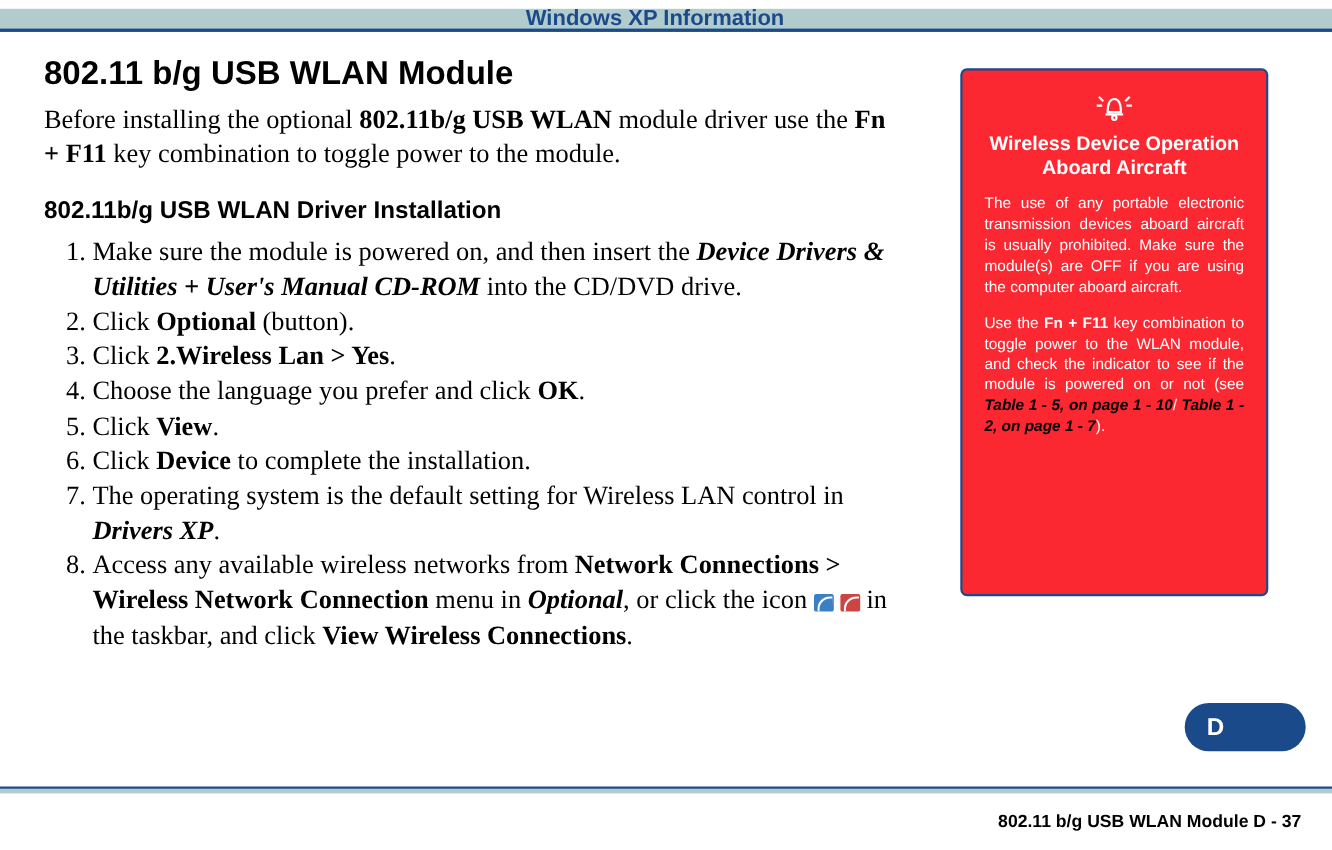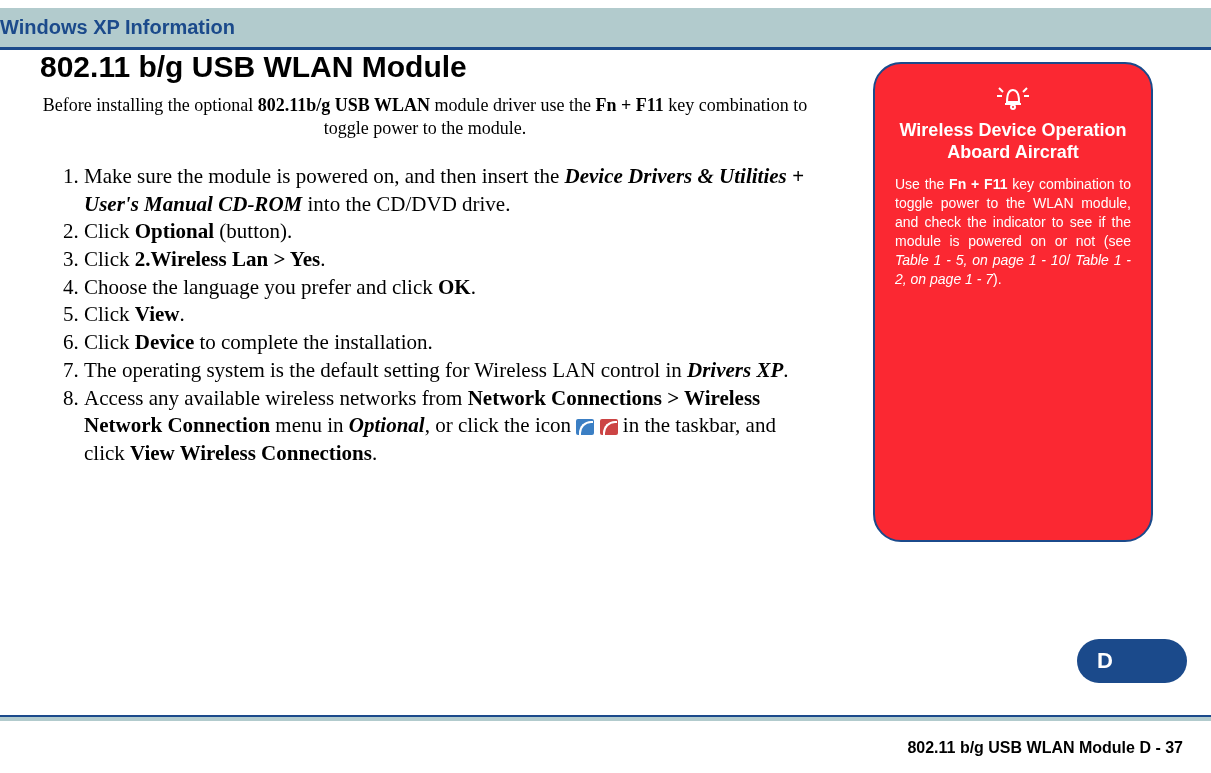--- a/index.html
+++ b/index.html
@@ -7,25 +7,25 @@
     width: 1211px;
     height: 773px;
     background: #fff;
     font-family: "Times New Roman", Times, serif;
     color: #000;
     position: relative;
   }
   .header-bar {
     position: absolute;
     top: 8px; left: 0; right: 0;
-    height: 42px;
+    height: 21px;
     background: #b2cbcd;
     border-bottom: 3px solid #1b4a8b;
     display: flex;
-    justify-content: flex-start;
+    justify-content: center;
     align-items: center;
     padding-right: 20px;
   }
   .header-title {
     font-family: Arial, Helvetica, sans-serif;
     font-weight: bold;
     font-size: 20px;
     color: #1b4a8b;
   }
   .content {
@@ -34,46 +34,45 @@
     left: 40px;
     width: 770px;
   }
   h1 {
     font-family: Arial, Helvetica, sans-serif;
     font-weight: bold;
     font-size: 30px;
     margin-bottom: 10px;
   }
   .intro {
-    font-size: 18px;
+    font-size: 24px;
     line-height: 1.3;
     margin-bottom: 22px;
-    text-align: center;
   }
   h2 {
     font-family: Arial, Helvetica, sans-serif;
     font-weight: bold;
     font-size: 22px;
     margin-bottom: 10px;
   }
   ol {
-    font-size: 21px;
+    font-size: 24px;
     line-height: 1.32;
     padding-left: 44px;
   }
   ol li { margin-bottom: 0px; }
   .sidebox {
     position: absolute;
     top: 62px;
     right: 58px;
     width: 280px;
     height: 480px;
     background: #fb2832;
     border: 2px solid #1b4a8b;
-    border-radius: 28px;
+    border-radius: 6px;
     padding: 18px 20px 18px 20px;
     color: #fff;
     font-family: Arial, Helvetica, sans-serif;
   }
   .alarm-icon {
     display: block;
     margin: 0 auto 6px auto;
     text-align: center;
     font-size: 26px;
     line-height: 1;
@@ -84,21 +83,21 @@
     font-size: 18px;
     line-height: 1.2;
     margin-bottom: 12px;
   }
   .sidebox-body {
     font-size: 14px;
     line-height: 1.35;
     text-align: justify;
   }
   .sidebox-body p { margin-bottom: 14px; }
-  .link-blue { color: #ffffff; font-weight: normal; font-style: italic; }
+  .link-blue { color: #000000; font-weight: bold; font-style: italic; }
   .tab-d {
     position: absolute;
     right: 24px;
     bottom: 90px;
     width: 110px;
     height: 44px;
     background: #1b4a8b;
     border-radius: 22px;
     color: #fff;
     font-family: Arial, Helvetica, sans-serif;
@@ -149,20 +148,21 @@
 </head>
 <body>
 
 <div class="header-bar">
   <span class="header-title">Windows XP Information</span>
 </div>
 
 <div class="content">
   <h1>802.11 b/g USB WLAN Module</h1>
   <p class="intro">Before installing the optional <b>802.11b/g USB WLAN</b> module driver use the <b>Fn + F11</b> key combination to toggle power to the module.</p>
+  <h2>802.11b/g USB WLAN Driver Installation</h2>
   <ol>
     <li>Make sure the module is powered on, and then insert the <b><i>Device Drivers &amp; Utilities + User's Manual CD-ROM</i></b> into the CD/DVD drive.</li>
     <li>Click <b>Optional</b> (button).</li>
     <li>Click <b>2.Wireless Lan &gt; Yes</b>.</li>
     <li>Choose the language you prefer and click <b>OK</b>.</li>
     <li>Click <b>View</b>.</li>
     <li>Click <b>Device</b> to complete the installation.</li>
     <li>The operating system is the default setting for Wireless LAN control in <b><i>Drivers XP</i></b>.</li>
     <li>Access any available wireless networks from <b>Network Connections &gt; Wireless Network Connection</b> menu in <b><i>Optional</i></b>, or click the icon <span class="wifi-icon"></span> <span class="wifi-icon wifi-x"></span> in the taskbar, and click <b>View Wireless Connections</b>.</li>
   </ol>
@@ -177,20 +177,21 @@
         <circle cx="20" cy="25" r="2"></circle>
         <line x1="6" y1="6" x2="10" y2="10"></line>
         <line x1="34" y1="6" x2="30" y2="10"></line>
         <line x1="4" y1="14" x2="9" y2="14"></line>
         <line x1="36" y1="14" x2="31" y2="14"></line>
       </g>
     </svg>
   </span>
   <div class="sidebox-title">Wireless Device Operation Aboard Aircraft</div>
   <div class="sidebox-body">
+    <p>The use of any portable electronic transmission devices aboard aircraft is usually prohibited. Make sure the module(s) are OFF if you are using the computer aboard aircraft.</p>
     <p>Use the <b>Fn + F11</b> key combination to toggle power to the WLAN module, and check the indicator to see if the module is powered on or not (see <span class="link-blue">Table 1 - 5, on page 1 - 10</span>/ <span class="link-blue">Table 1 - 2, on page 1 - 7</span>).</p>
   </div>
 </div>
 
 <div class="tab-d">
   <span>D</span>
 </div>
 
 <div class="footer-line"></div>
 <div class="footer-text">

